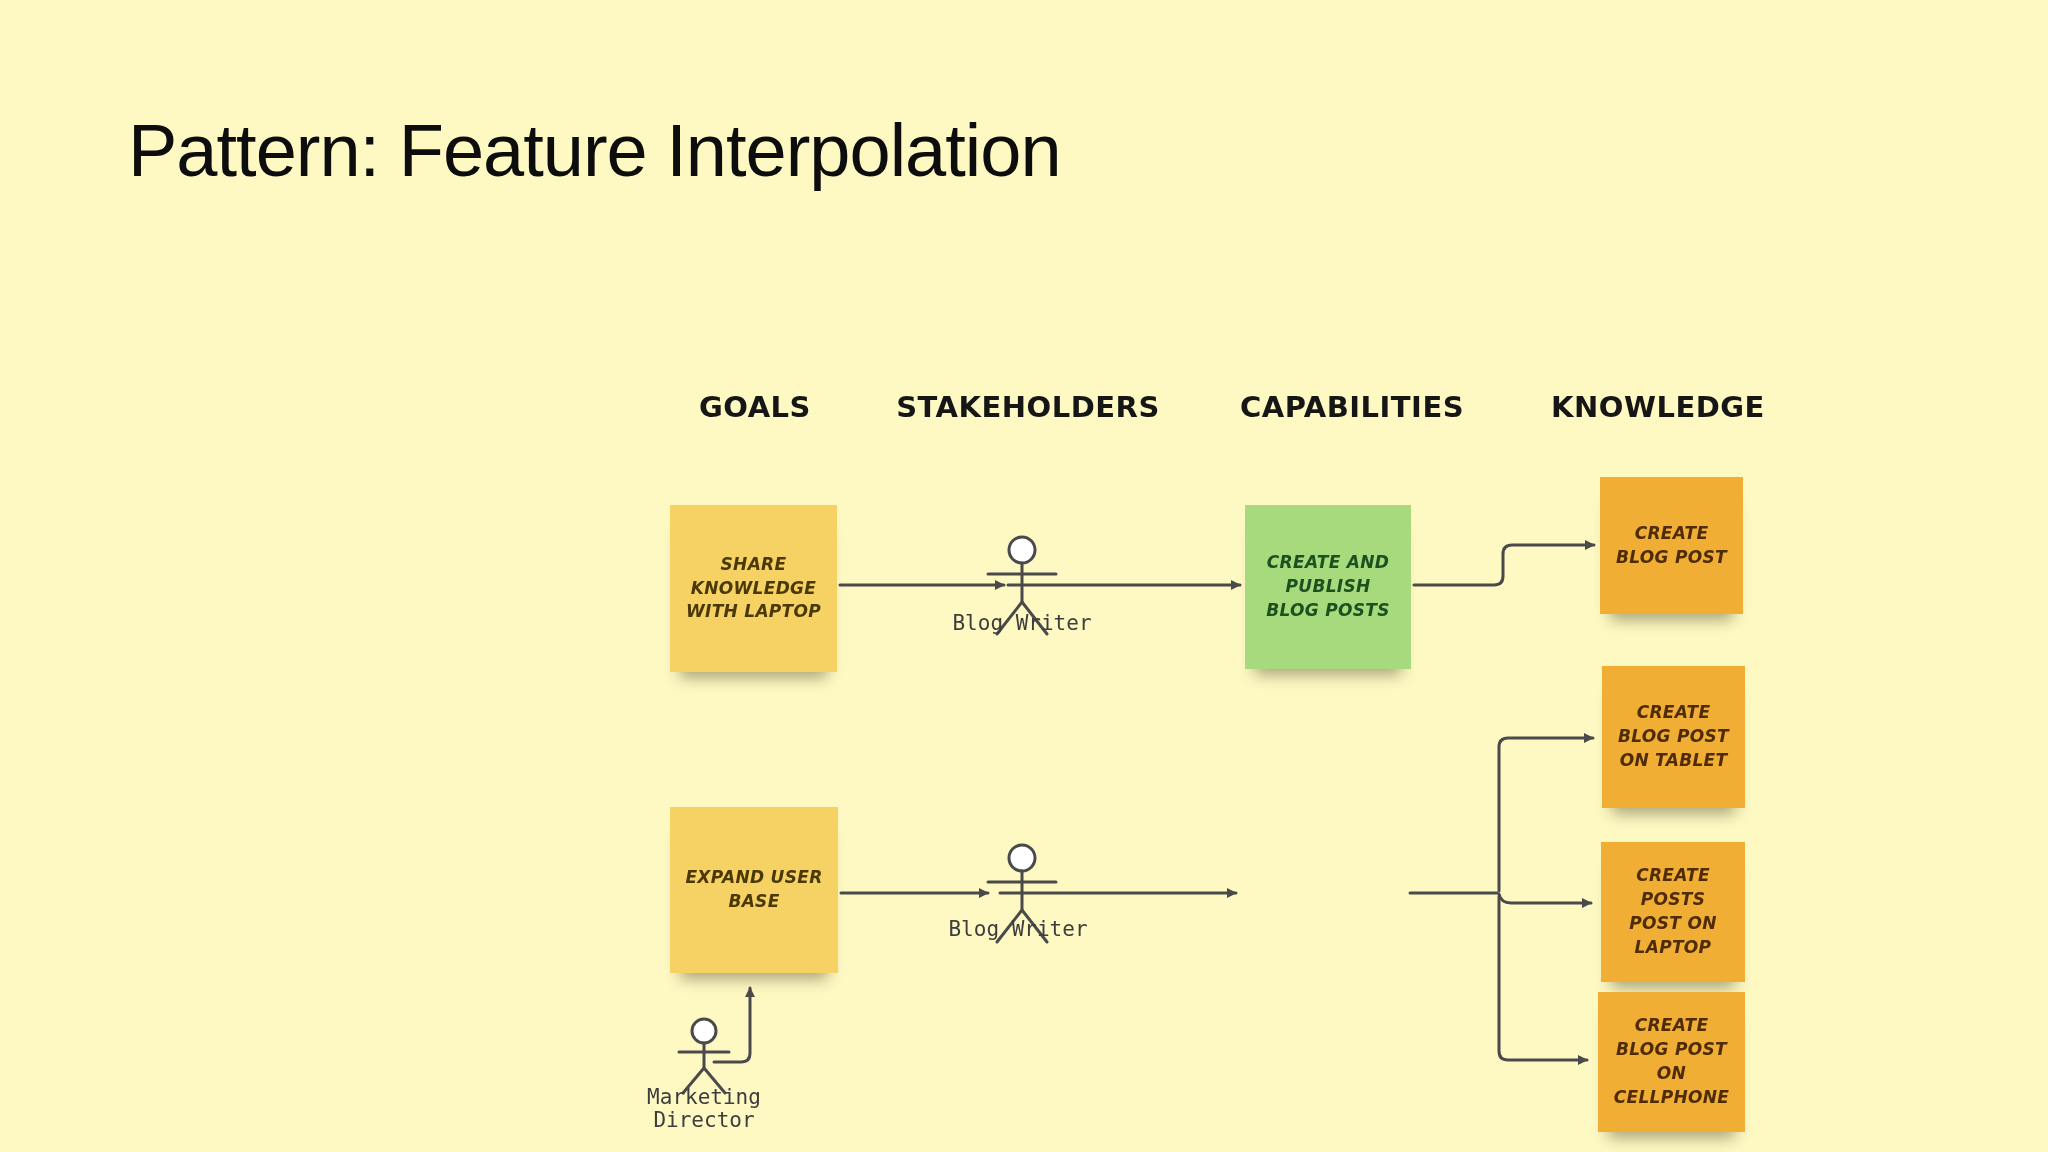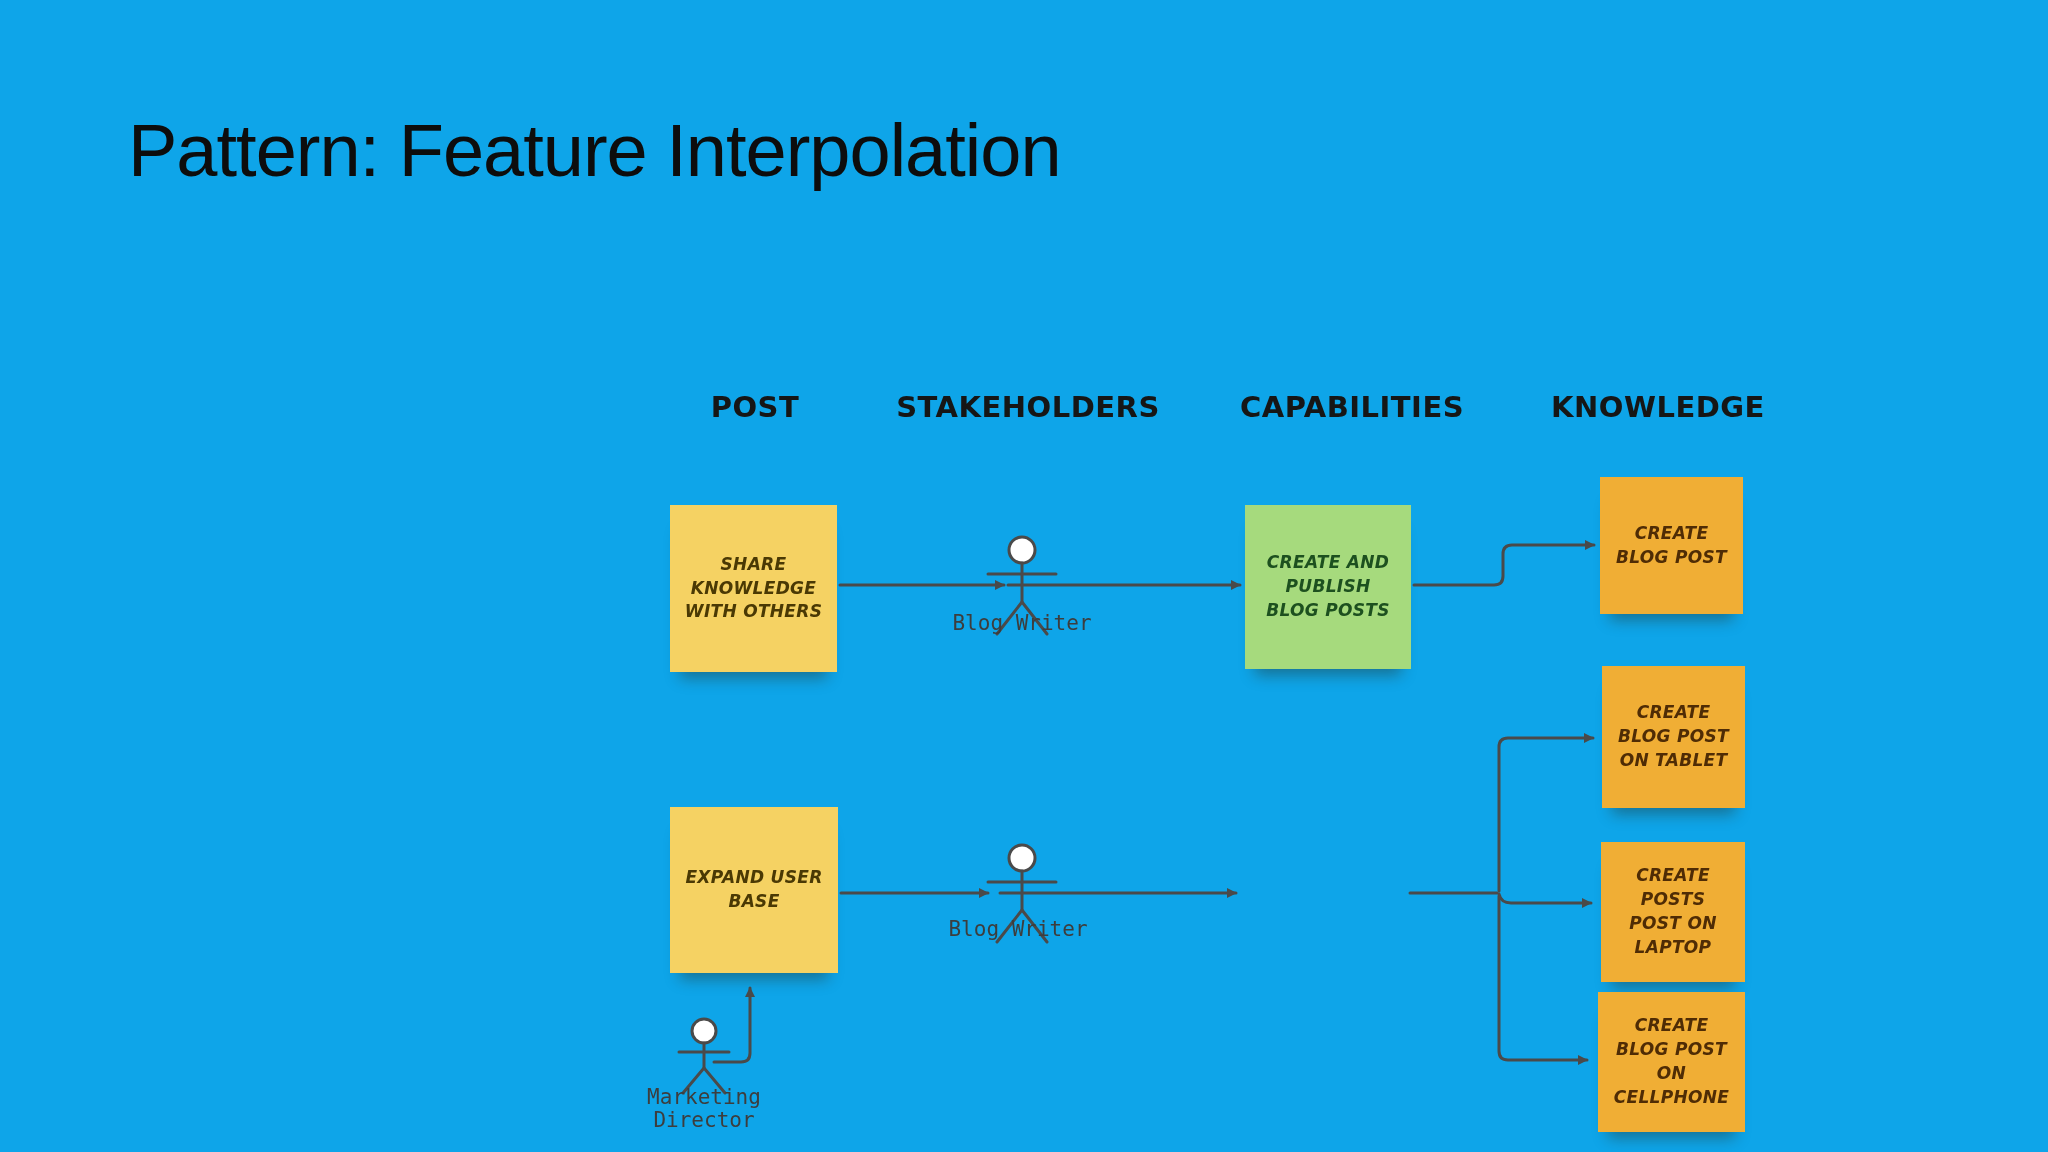--- a/index.html
+++ b/index.html
@@ -8,21 +8,21 @@
     background: #ffffff;
     width: 2048px;
     height: 1152px;
     overflow: hidden;
     font-family: "Liberation Sans", sans-serif;
   }
   .slide {
     position: relative;
     width: 2048px;
     height: 1152px;
-    background: #0ea5e9;
+    background: #fef9c3;
   }
   .title {
     position: absolute;
     left: 128px;
     top: 108px;
     margin: 0;
     font-size: 74px;
     font-weight: 400;
     letter-spacing: -1px;
     color: #0d0d0d;
@@ -92,27 +92,27 @@
   }
   .actor-label.wrap { white-space: normal; width: 150px; }
 </style>
 </head>
 <body>
 
 <div class="slide">
 
   <h1 class="title">Pattern: Feature Interpolation</h1>
 
-  <div class="col-header" style="left:755px">POST</div>
+  <div class="col-header" style="left:755px">GOALS</div>
   <div class="col-header" style="left:1028px">STAKEHOLDERS</div>
   <div class="col-header" style="left:1352px">CAPABILITIES</div>
   <div class="col-header" style="left:1658px">KNOWLEDGE</div>
 
   <div class="note goal" style="left:670px;top:505px;width:167px;height:167px">
-    <span>SHARE KNOWLEDGE WITH OTHERS</span>
+    <span>SHARE KNOWLEDGE WITH LAPTOP</span>
   </div>
   <div class="note capability" style="left:1245px;top:505px;width:166px;height:164px">
     <span>CREATE AND PUBLISH BLOG POSTS</span>
   </div>
   <div class="note feature" style="left:1600px;top:477px;width:143px;height:137px">
     <span>CREATE BLOG POST</span>
   </div>
   <div class="note goal" style="left:670px;top:807px;width:168px;height:166px">
     <span>EXPAND USER BASE</span>
   </div>

